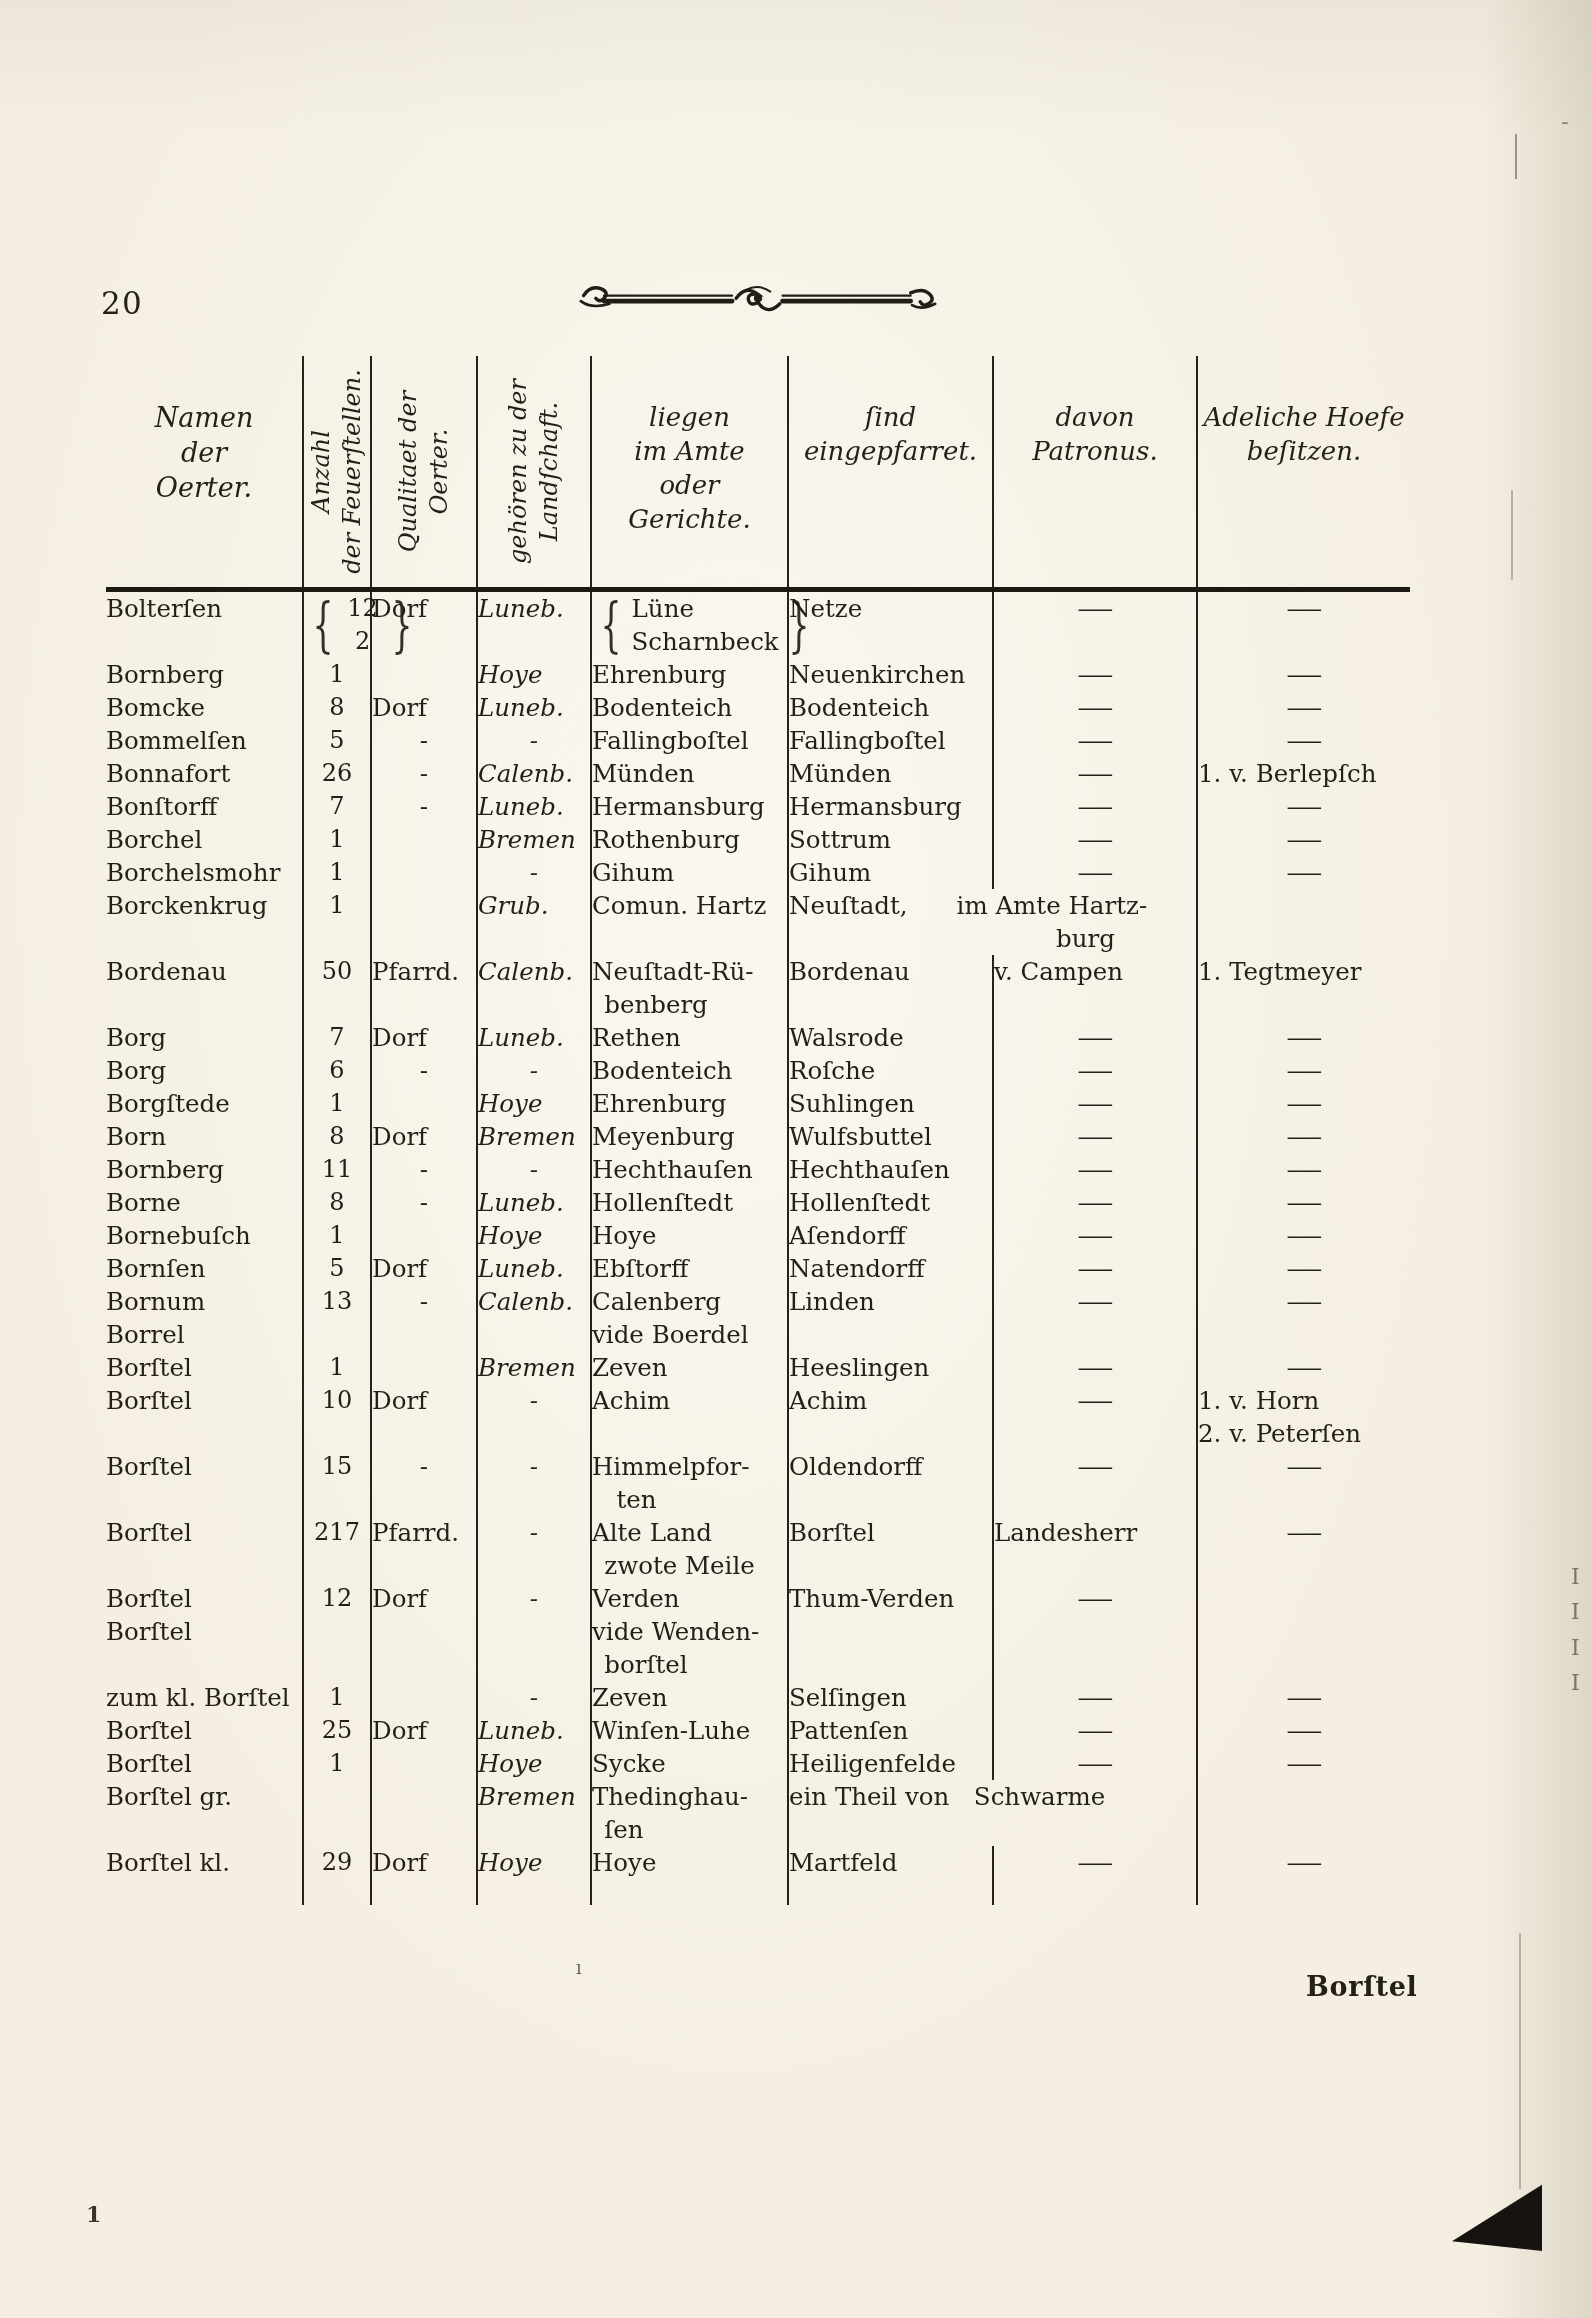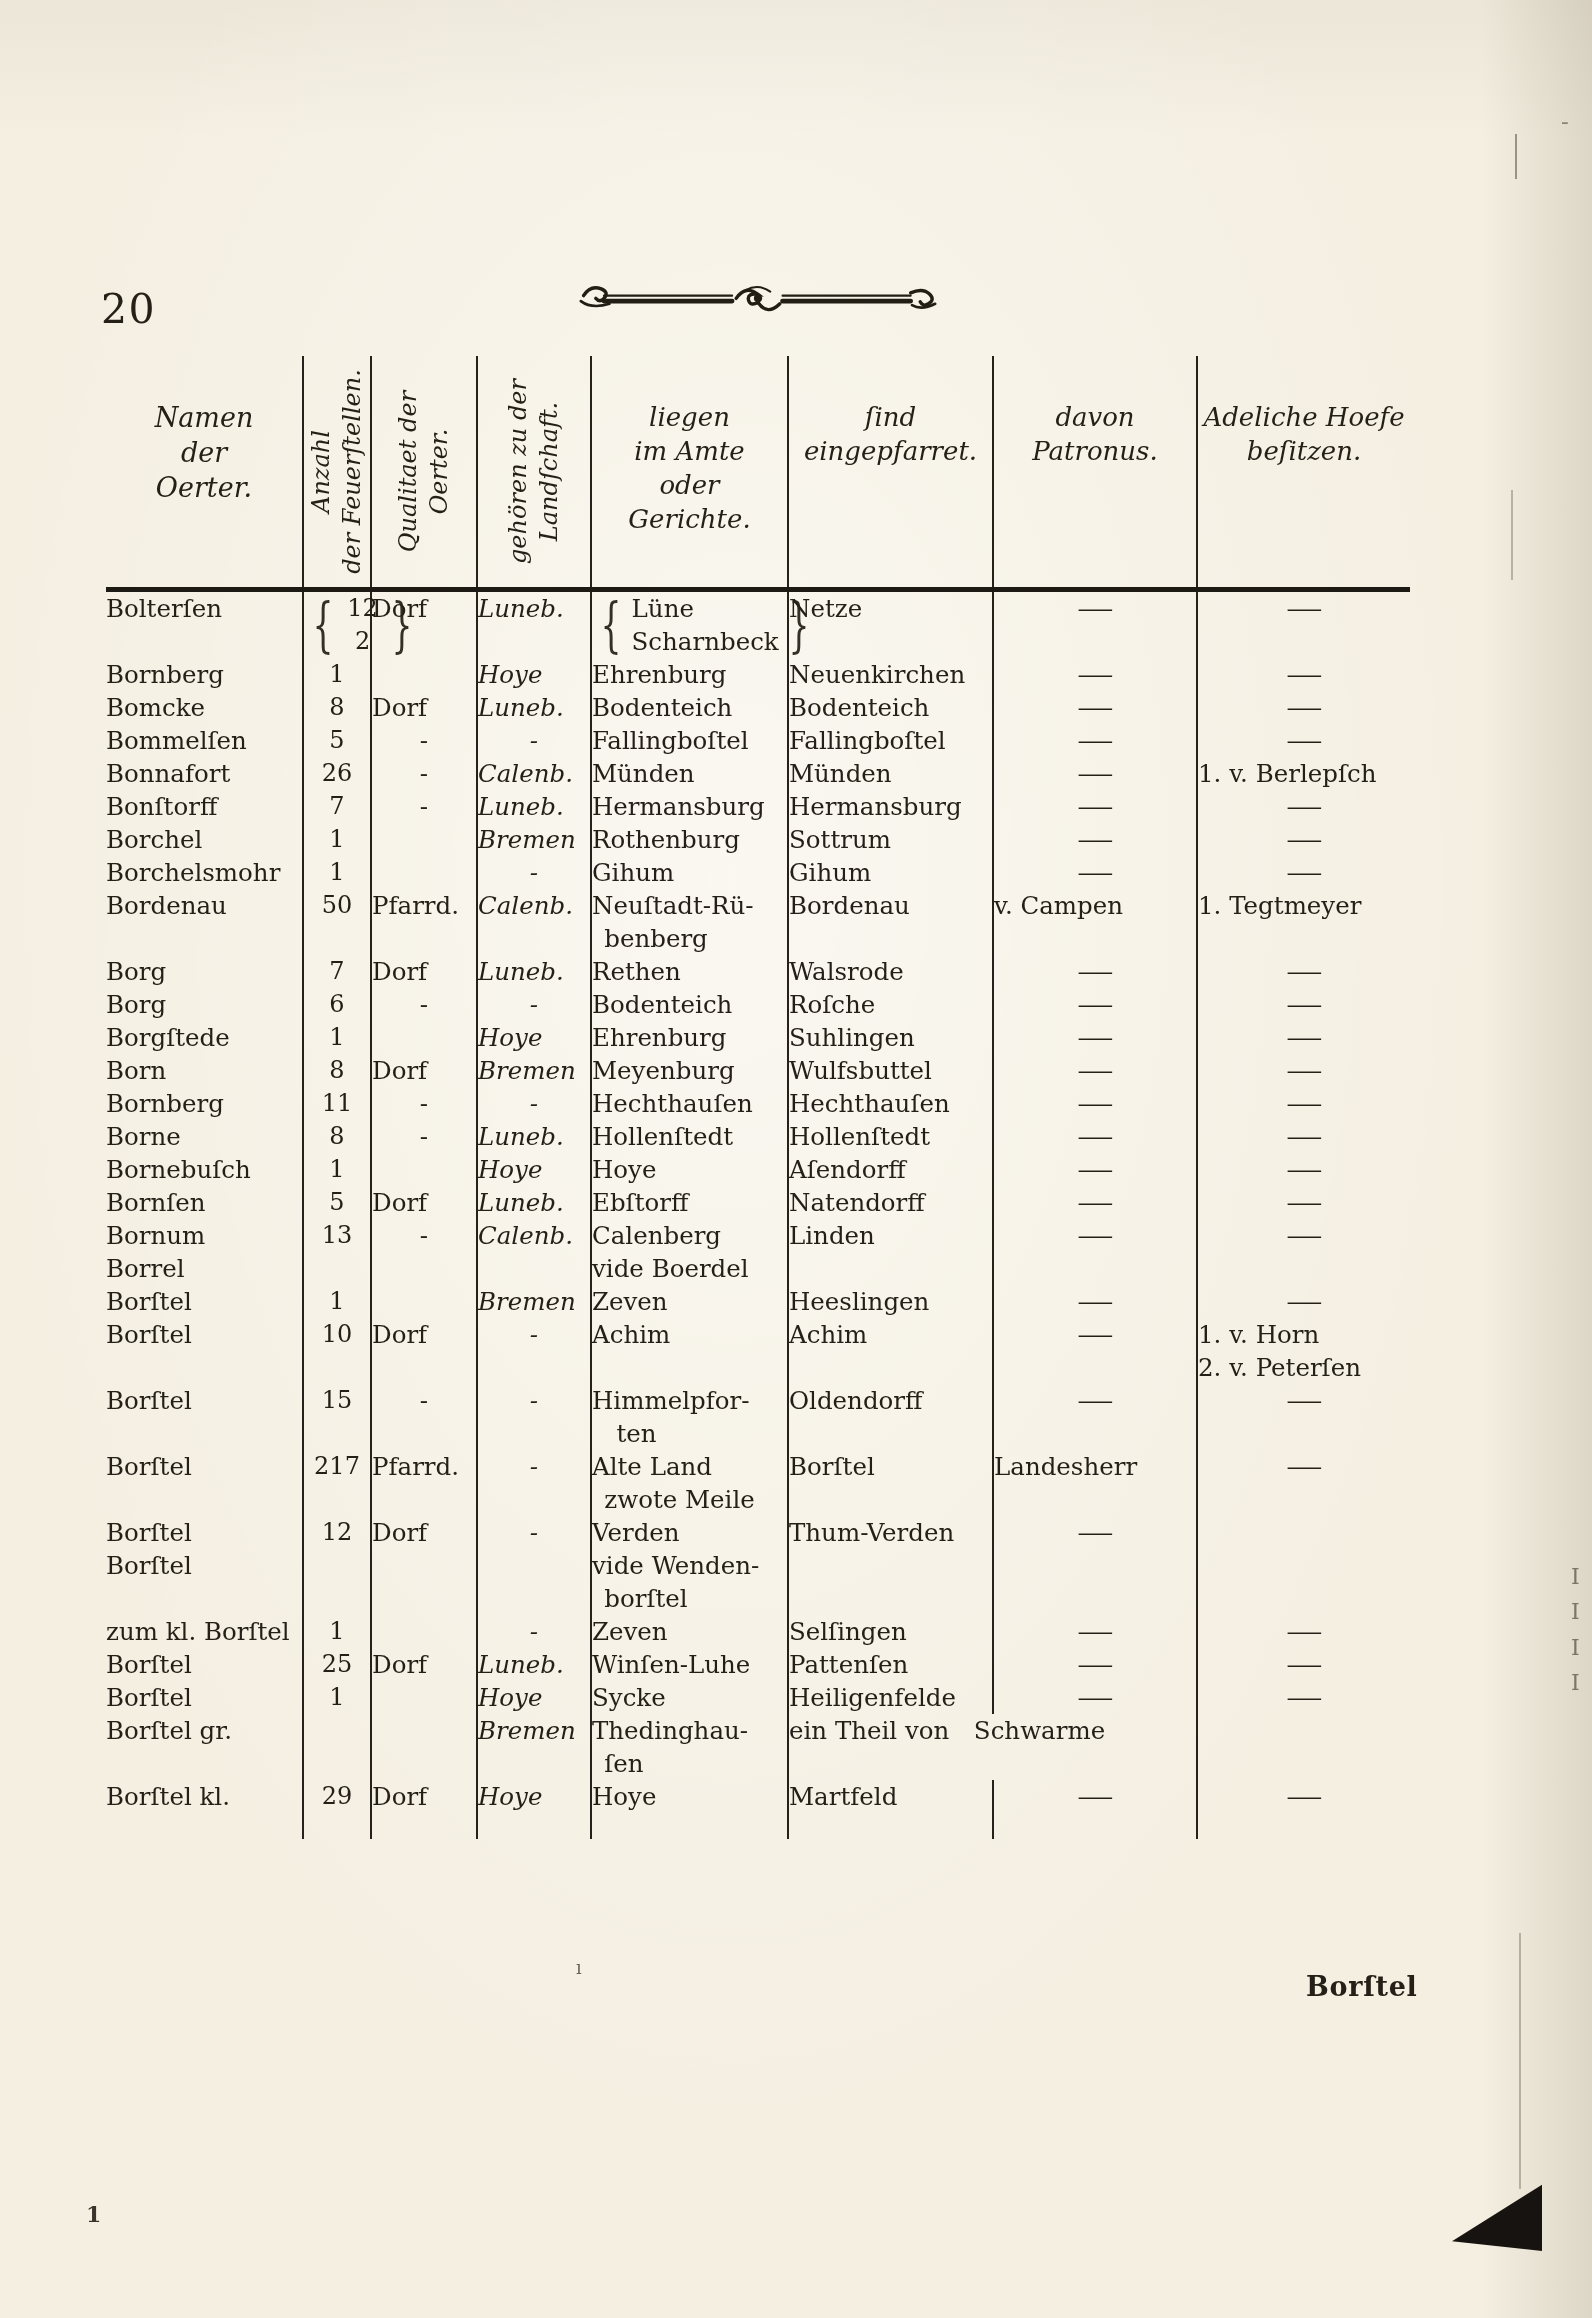--- a/index.html
+++ b/index.html
@@ -9,21 +9,21 @@
     margin:0 auto;
     font-family:"DejaVu Serif","Liberation Serif",serif;
     color:#241f17;
     background:
       radial-gradient(ellipse at 46% 38%, rgba(255,255,255,0.55) 0%, rgba(255,255,255,0) 62%),
       linear-gradient(to right, rgba(101,87,62,0) 93%, rgba(101,87,62,0.16) 100%),
       linear-gradient(to bottom, rgba(101,87,62,0.06) 0%, rgba(101,87,62,0) 6%),
       #f4efe1;
     overflow:hidden;
   }
-  .page-number{position:absolute;left:101px;top:285px;font-size:41px;letter-spacing:1.4px;text-align:right;}
+  .page-number{position:absolute;left:101px;top:285px;font-size:31px;letter-spacing:1.4px;text-align:right;}
   .ornament{position:absolute;left:574px;top:275px;width:368px;height:44px;}
 
   
   table.sheet{
     position:absolute;left:106px;top:356px;width:1304px;
     border-collapse:collapse;table-layout:fixed;
     font-size:24.5px;line-height:33px;
   }
   table.sheet th, table.sheet td{padding:0;vertical-align:top;}
   table.sheet th:not(:last-child), table.sheet td:not(:last-child){border-right:2px solid #26211a;}
@@ -333,20 +333,40 @@
             <div class="line">Gihum</div>
           </td>
           <td class="col-einge">
             <div class="line">Gihum</div>
           </td>
           <td class="col-patron dash"><span class="xdash">—</span></td>
           <td class="col-hoefe dash"><span class="xdash">—</span></td>
         </tr>
         <tr>
           <td class="col-name">
+            <div class="line">Borckenkrug</div>
+          </td>
+          <td class="col-anzahl">
+            <div class="line">1</div>
+          </td>
+          <td class="col-qual"></td>
+          <td class="col-land">
+            <div class="line">Grub.</div>
+          </td>
+          <td class="col-amt">
+            <div class="line">Comun. Hartz</div>
+          </td>
+          <td class="col-einge burg-indent" colspan="2">
+            <div class="line">Neuſtadt,  im Amte Hartz-</div>
+            <div class="line">burg</div>
+          </td>
+          <td class="col-hoefe"></td>
+        </tr>
+        <tr>
+          <td class="col-name">
             <div class="line">Bordenau</div>
           </td>
           <td class="col-anzahl">
             <div class="line">50</div>
           </td>
           <td class="col-qual">
             <div class="line">Pfarrd.</div>
           </td>
           <td class="col-land">
             <div class="line">Calenb.</div>

